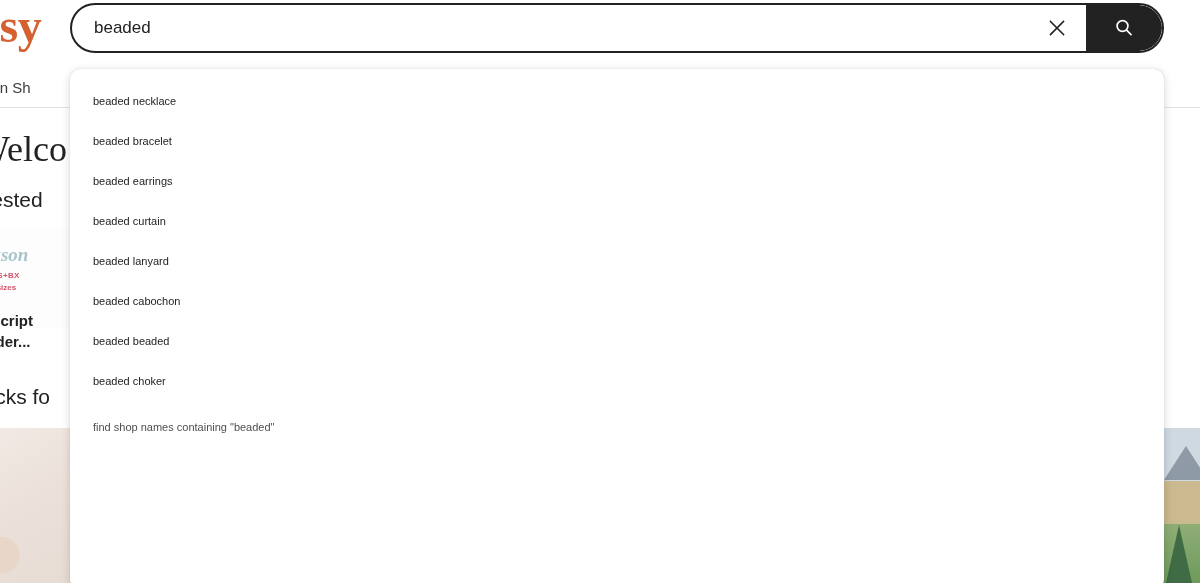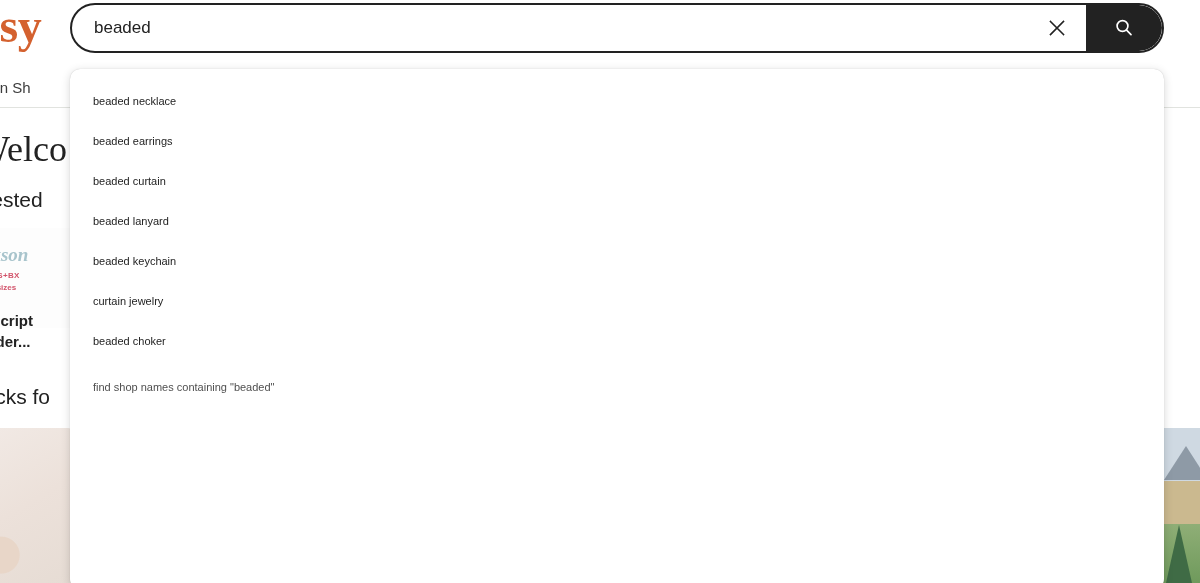--- a/index.html
+++ b/index.html
@@ -344,25 +344,26 @@
     <span class="stripes"></span>
   </div>
   <div class="bg-thumb bg-thumb-3">
     <span class="peak"></span>
     <span class="tree"></span>
   </div>
 </div>
 
 <div id="suggestions-dropdown">
   <div class="suggestion-item">beaded necklace</div>
+  <div class="suggestion-item">beaded bracelet</div>
   <div class="suggestion-item">beaded earrings</div>
   <div class="suggestion-item">beaded curtain</div>
   <div class="suggestion-item">beaded lanyard</div>
-  <div class="suggestion-item">beaded keychain</div>
-  <div class="suggestion-item">curtain jewelry</div>
+  <div class="suggestion-item">beaded cabochon</div>
+  <div class="suggestion-item">beaded beaded</div>
   <div class="suggestion-item">beaded choker</div>
   <div class="suggestion-item shop-search">find shop names containing "beaded"</div>
 </div>
 
 <div id="header">
 
   <div id="etsy-logo">tsy</div>
 
   <div id="search-form">
     <input id="search-input" type="text" value="beaded" style="">

